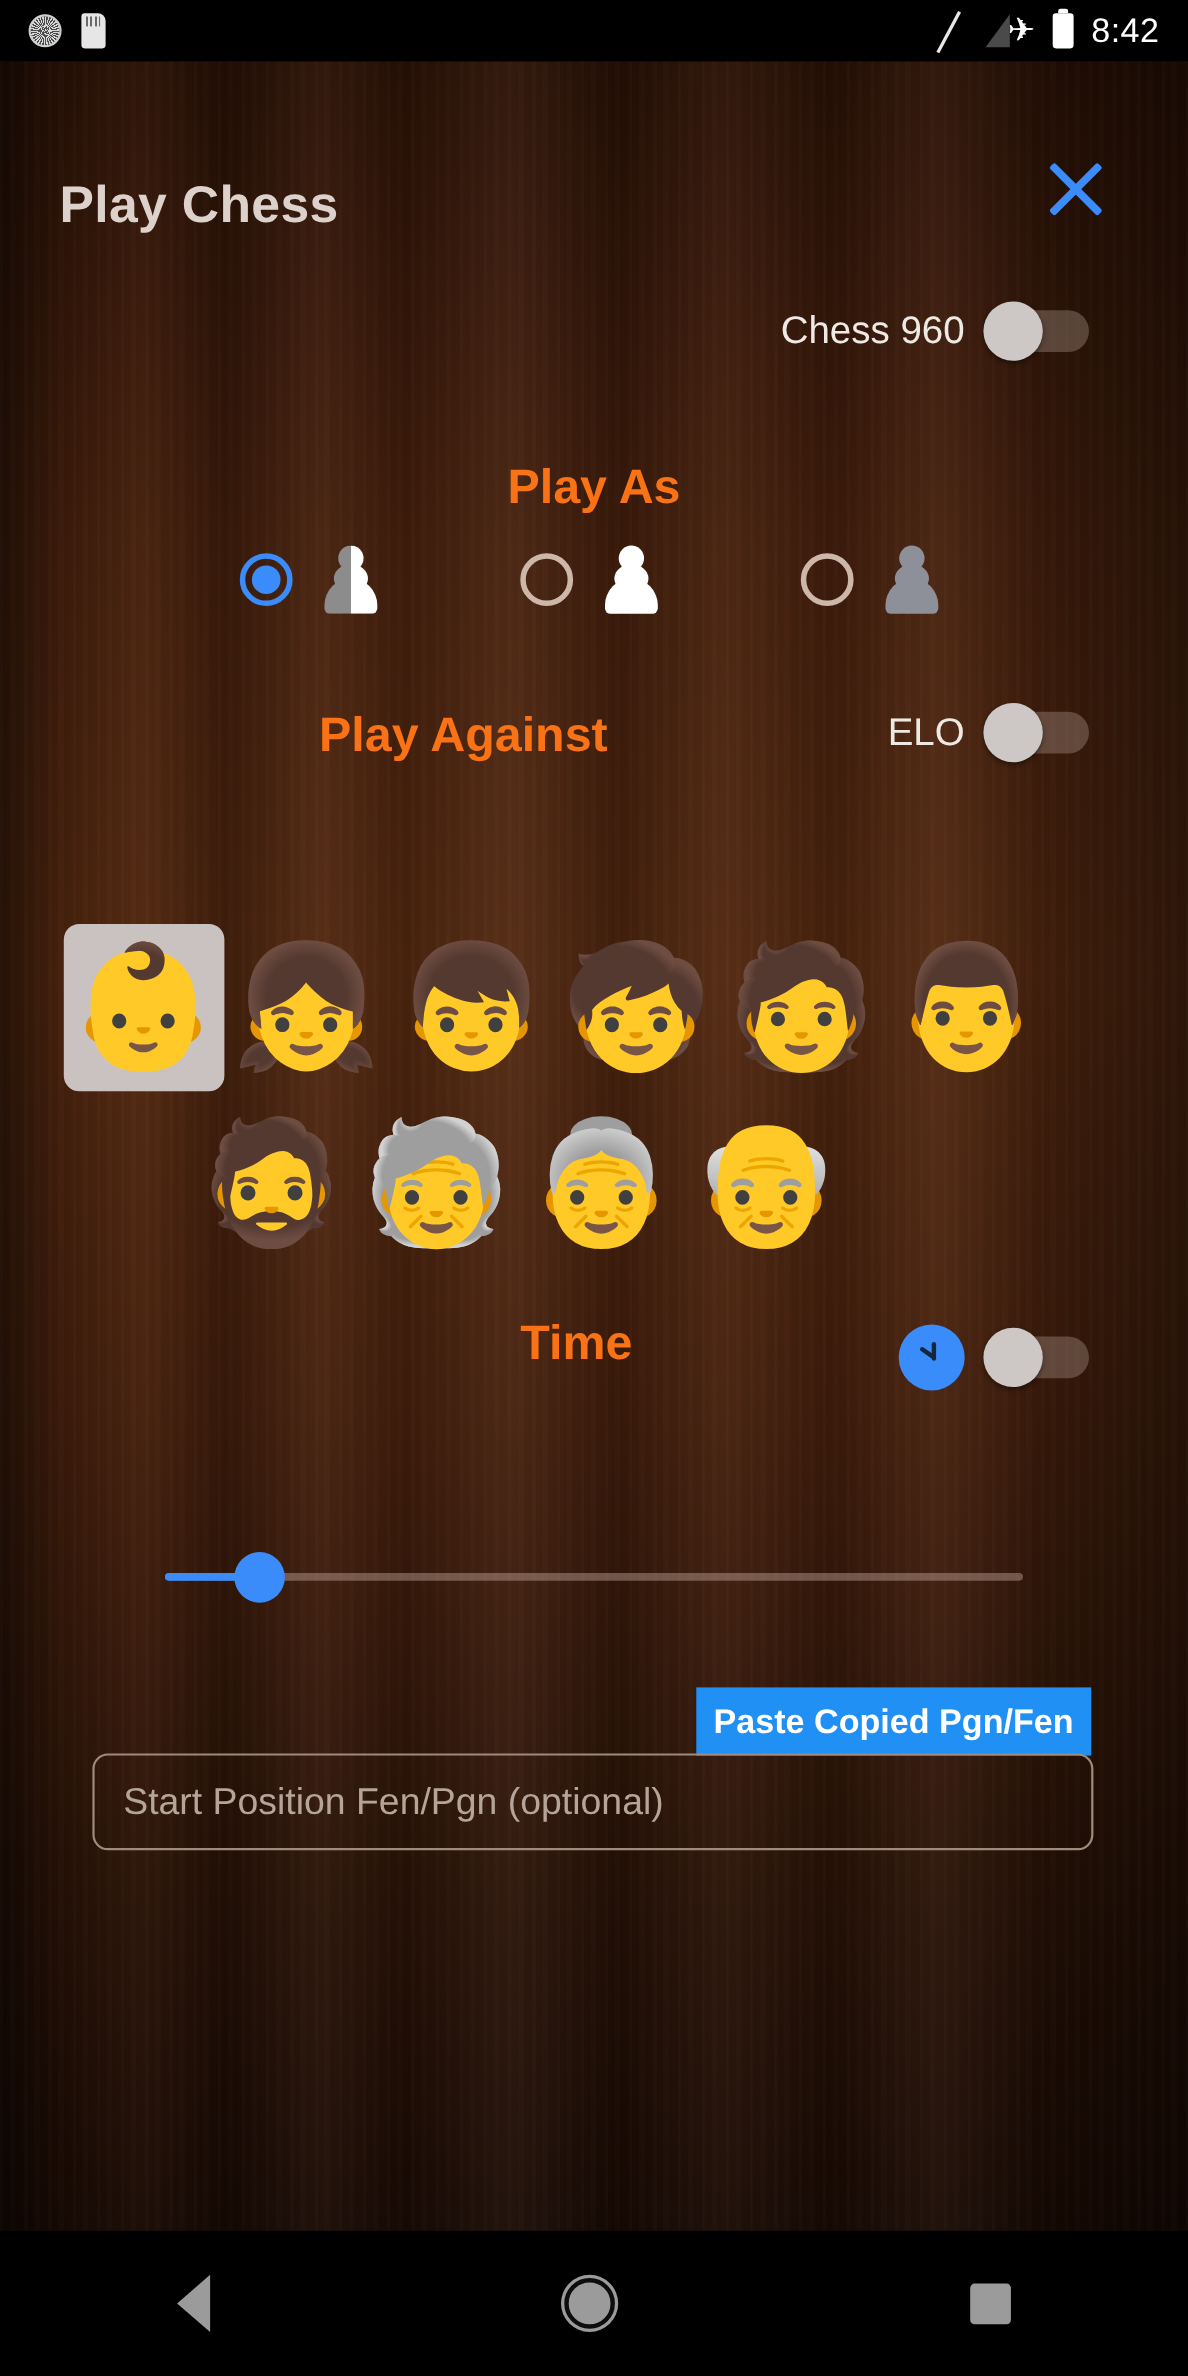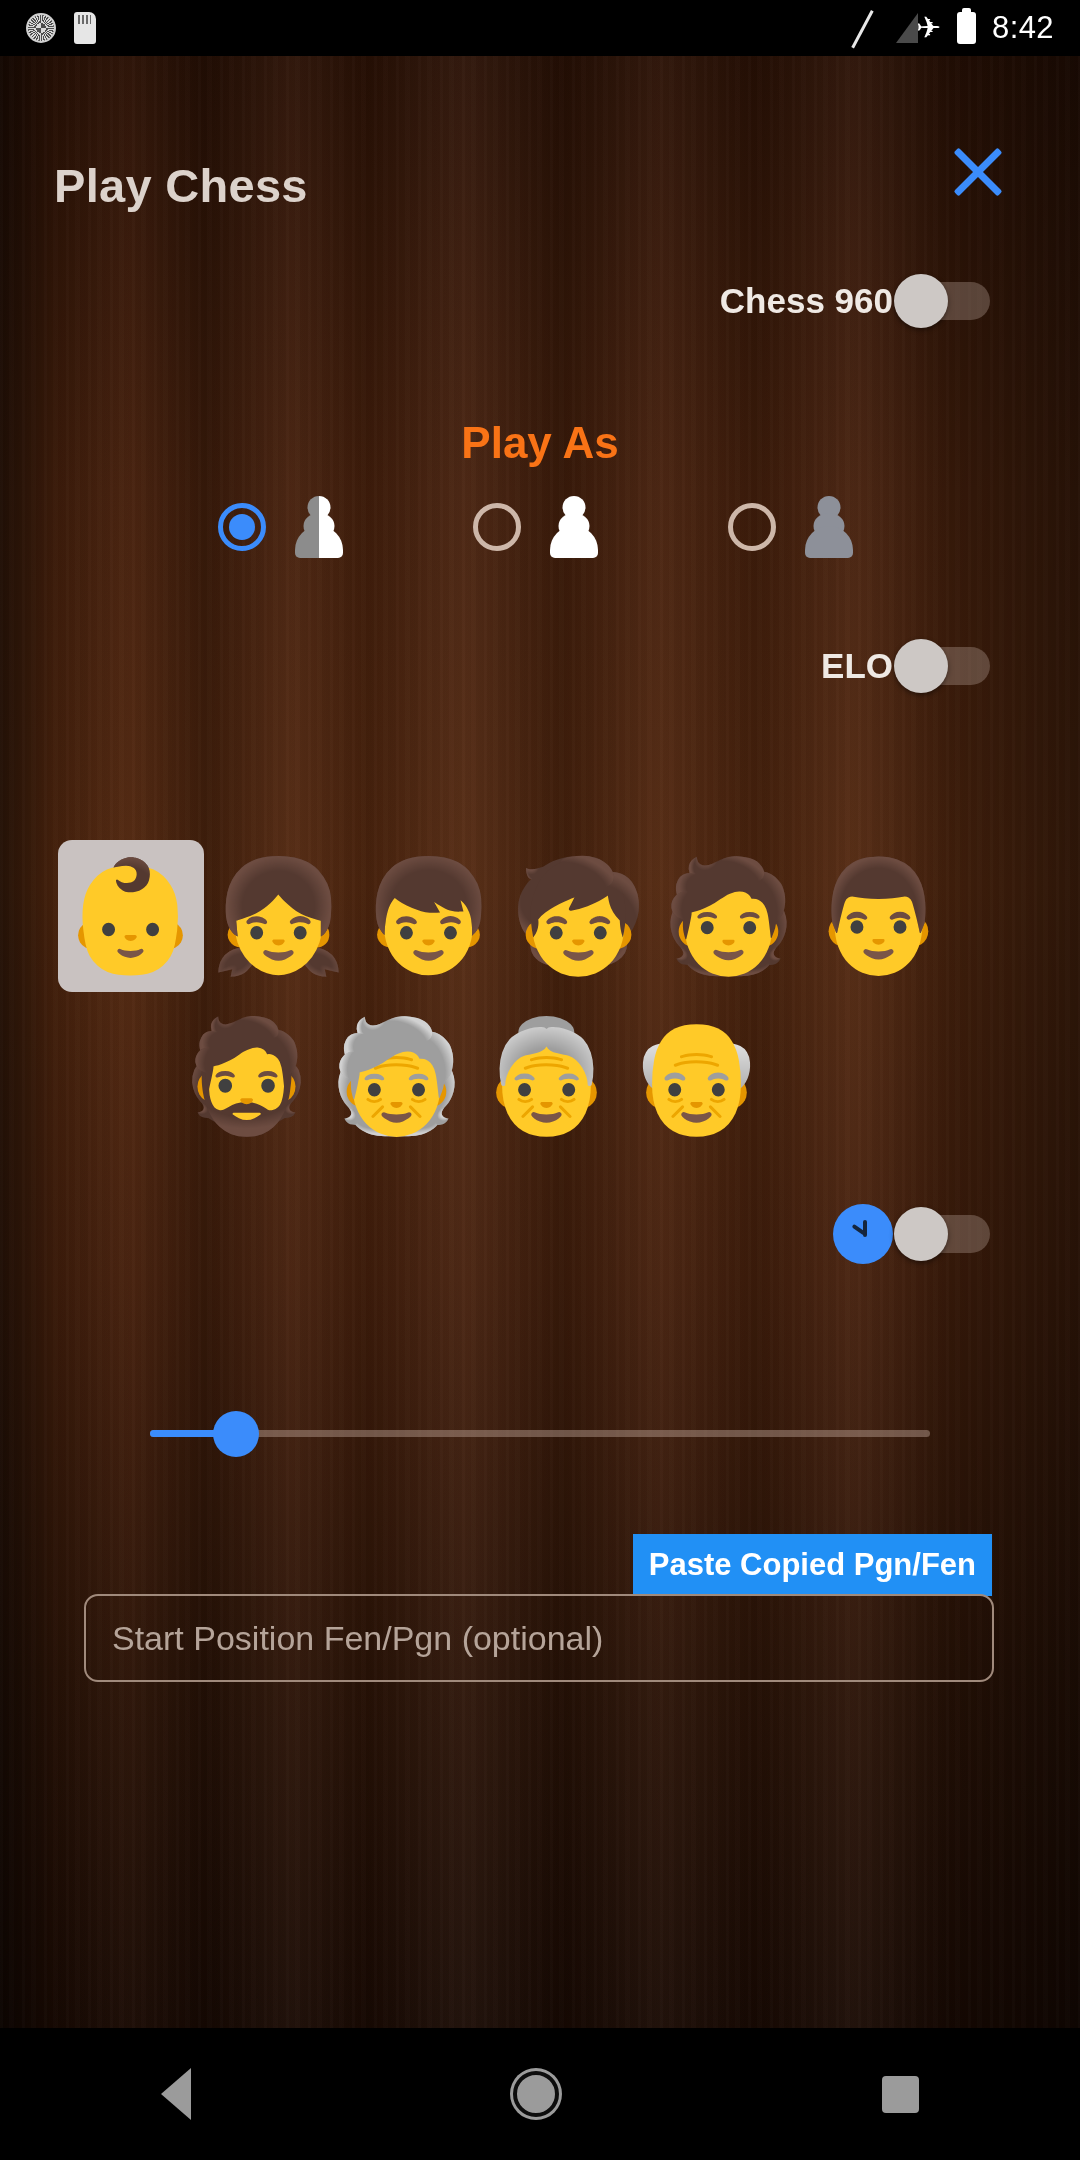--- a/index.html
+++ b/index.html
@@ -98,21 +98,21 @@
   }
   .close-x::before, .close-x::after {
     content:""; position:absolute; left:50%; top:50%;
     width:7px; height:62px; background:#3b8cfb; border-radius:2px;
   }
   .close-x::before { transform:translate(-50%,-50%) rotate(45deg); }
   .close-x::after  { transform:translate(-50%,-50%) rotate(-45deg); }
 
   
   .switch-row {
-    position:absolute; display:flex; align-items:center; gap:5px;font-weight:bold;
+    position:absolute; display:flex; align-items:center; gap:21px;
   }
   .switch-label { font-size:35px; color:#efe9e4; }
   .switch {
     position:relative; width:92px; height:38px;
     background:rgba(170,150,140,.38); border-radius:19px; cursor:pointer;
   }
   .switch .knob {
     position:absolute; left:-4px; top:-8px;
     width:54px; height:54px; border-radius:50%;
     background:#cdc8c5; box-shadow:0 2px 5px rgba(0,0,0,.45);
@@ -303,20 +303,21 @@
       <div class="playas-opt" style="left:728px;">
         <span class="radio"></span>
         <span class="pawn black">
           <span class="head"></span>
             <span class="neck"></span>
             <span class="body"></span>
         </span>
       </div>
     </div>
 
+    <div class="section-head" style="top:588px; width:auto; left:290px;">Play Against</div>
 
     <div class="switch-row" style="top:590px; right:58px;">
       <span class="switch-label">ELO</span>
       <span class="switch">
         <span class="knob"></span>
       </span>
     </div>
 
     <div class="avatar-grid">
       <div class="avatar-row" style="padding-left:58px;">
@@ -328,20 +329,21 @@
         <div class="avatar">👨</div>
       </div>
       <div class="avatar-row" style="padding-left:172px;">
         <div class="avatar">🧔</div>
         <div class="avatar">🧓</div>
         <div class="avatar">👵</div>
         <div class="avatar">👴</div>
       </div>
     </div>
 
+    <div class="section-head" style="top:1140px; width:auto; left:0; right:0;">Time</div>
 
     <div class="switch-row" style="top:1148px; right:58px;">
       <span class="clock-badge"></span>
       <span class="switch">
         <span class="knob"></span>
       </span>
     </div>
 
 
     <div class="slider-wrap">

